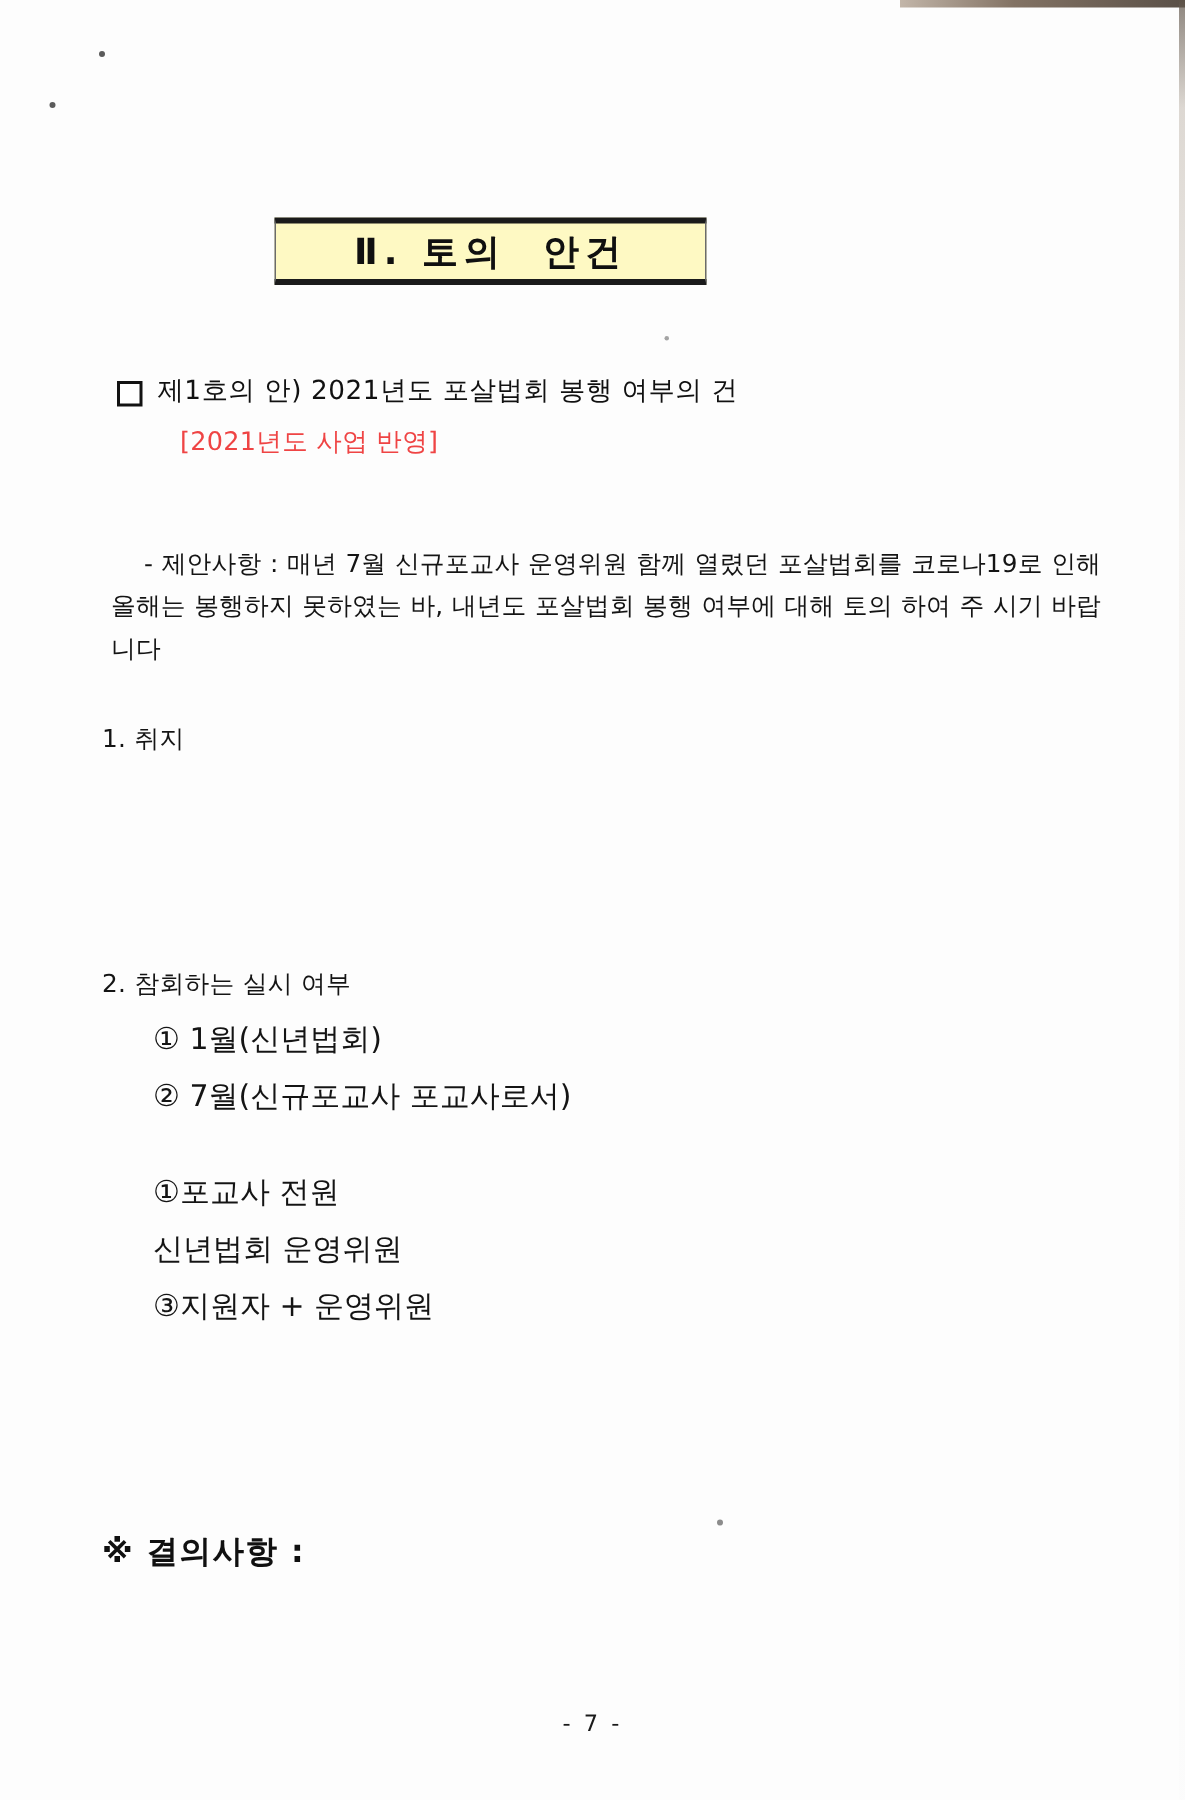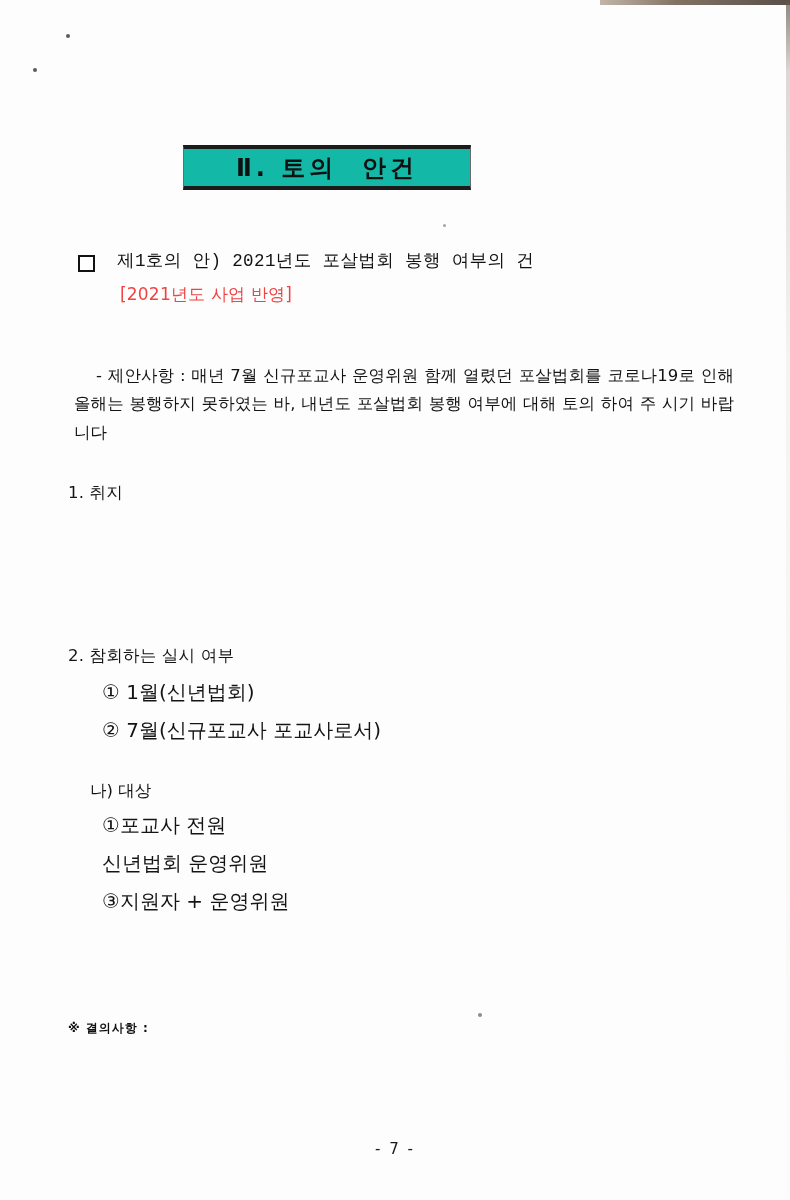--- a/index.html
+++ b/index.html
@@ -52,21 +52,21 @@
     inset: 0;
   }
 
   
   .heading-box {
     position: absolute;
     left: 183px;
     top: 145px;
     width: 288px;
     height: 45px;
-    background: #14b8a6;
+    background: #fef9c3;
     border-top: 4px solid #1b1b1b;
     border-bottom: 4px solid #1b1b1b;
     border-left: 1px solid #6b6b6b;
     border-right: 1px solid #6b6b6b;
     box-sizing: border-box;
     display: flex;
     align-items: center;
     justify-content: center;
   }
   .heading-box .heading-text {
@@ -80,23 +80,22 @@
 
   
   .item-one {
     position: absolute;
     left: 78px;
     top: 248px;
     width: 660px;
   }
   .item-one .row {
     display: flex;
-    align-items: flex-end;
-    gap: 22px;
-    font-family: Liberation Mono, monospace;
+    align-items: flex-start;
+    gap: 10px;
   }
   .bullet-square {
     width: 13px;
     height: 13px;
     border: 2px solid #121212;
     margin-top: 6px;
     flex: 0 0 auto;
     background: #fff;
   }
   .item-one .title {
@@ -154,21 +153,21 @@
     font-size: 20px;
     line-height: 1.9;
   }
   .sub-group { margin-top: 6px; }
   .gap-group { margin-top: 26px; }
 
   .resolution {
     position: absolute;
     left: 68px;
     top: 1020px;
-    font-size: 12px;
+    font-size: 21px;
     letter-spacing: 1px;
     font-weight: 600;
     color: #101010;
   }
 
   .page-number {
     position: absolute;
     left: 0;
     right: 0;
     top: 1140px;
@@ -220,21 +219,20 @@
       <span>2.</span>
       <span>참회하는 실시 여부</span>
     </div>
 
     <div class="sub-group">
       <div class="sub-level-2">① 1월(신년법회)</div>
       <div class="sub-level-2">② 7월(신규포교사 포교사로서)</div>
     </div>
 
     <div class="sub-group gap-group">
-      <div class="sub-level-1">나) 대상</div>
       <div class="sub-level-2">①포교사 전원</div>
       <div class="sub-level-2">신년법회 운영위원</div>
       <div class="sub-level-2">③지원자 + 운영위원</div>
     </div>
   </div>
 
   <div class="resolution">※ 결의사항 :</div>
 
   <div class="page-number">- 7 -</div>
 

